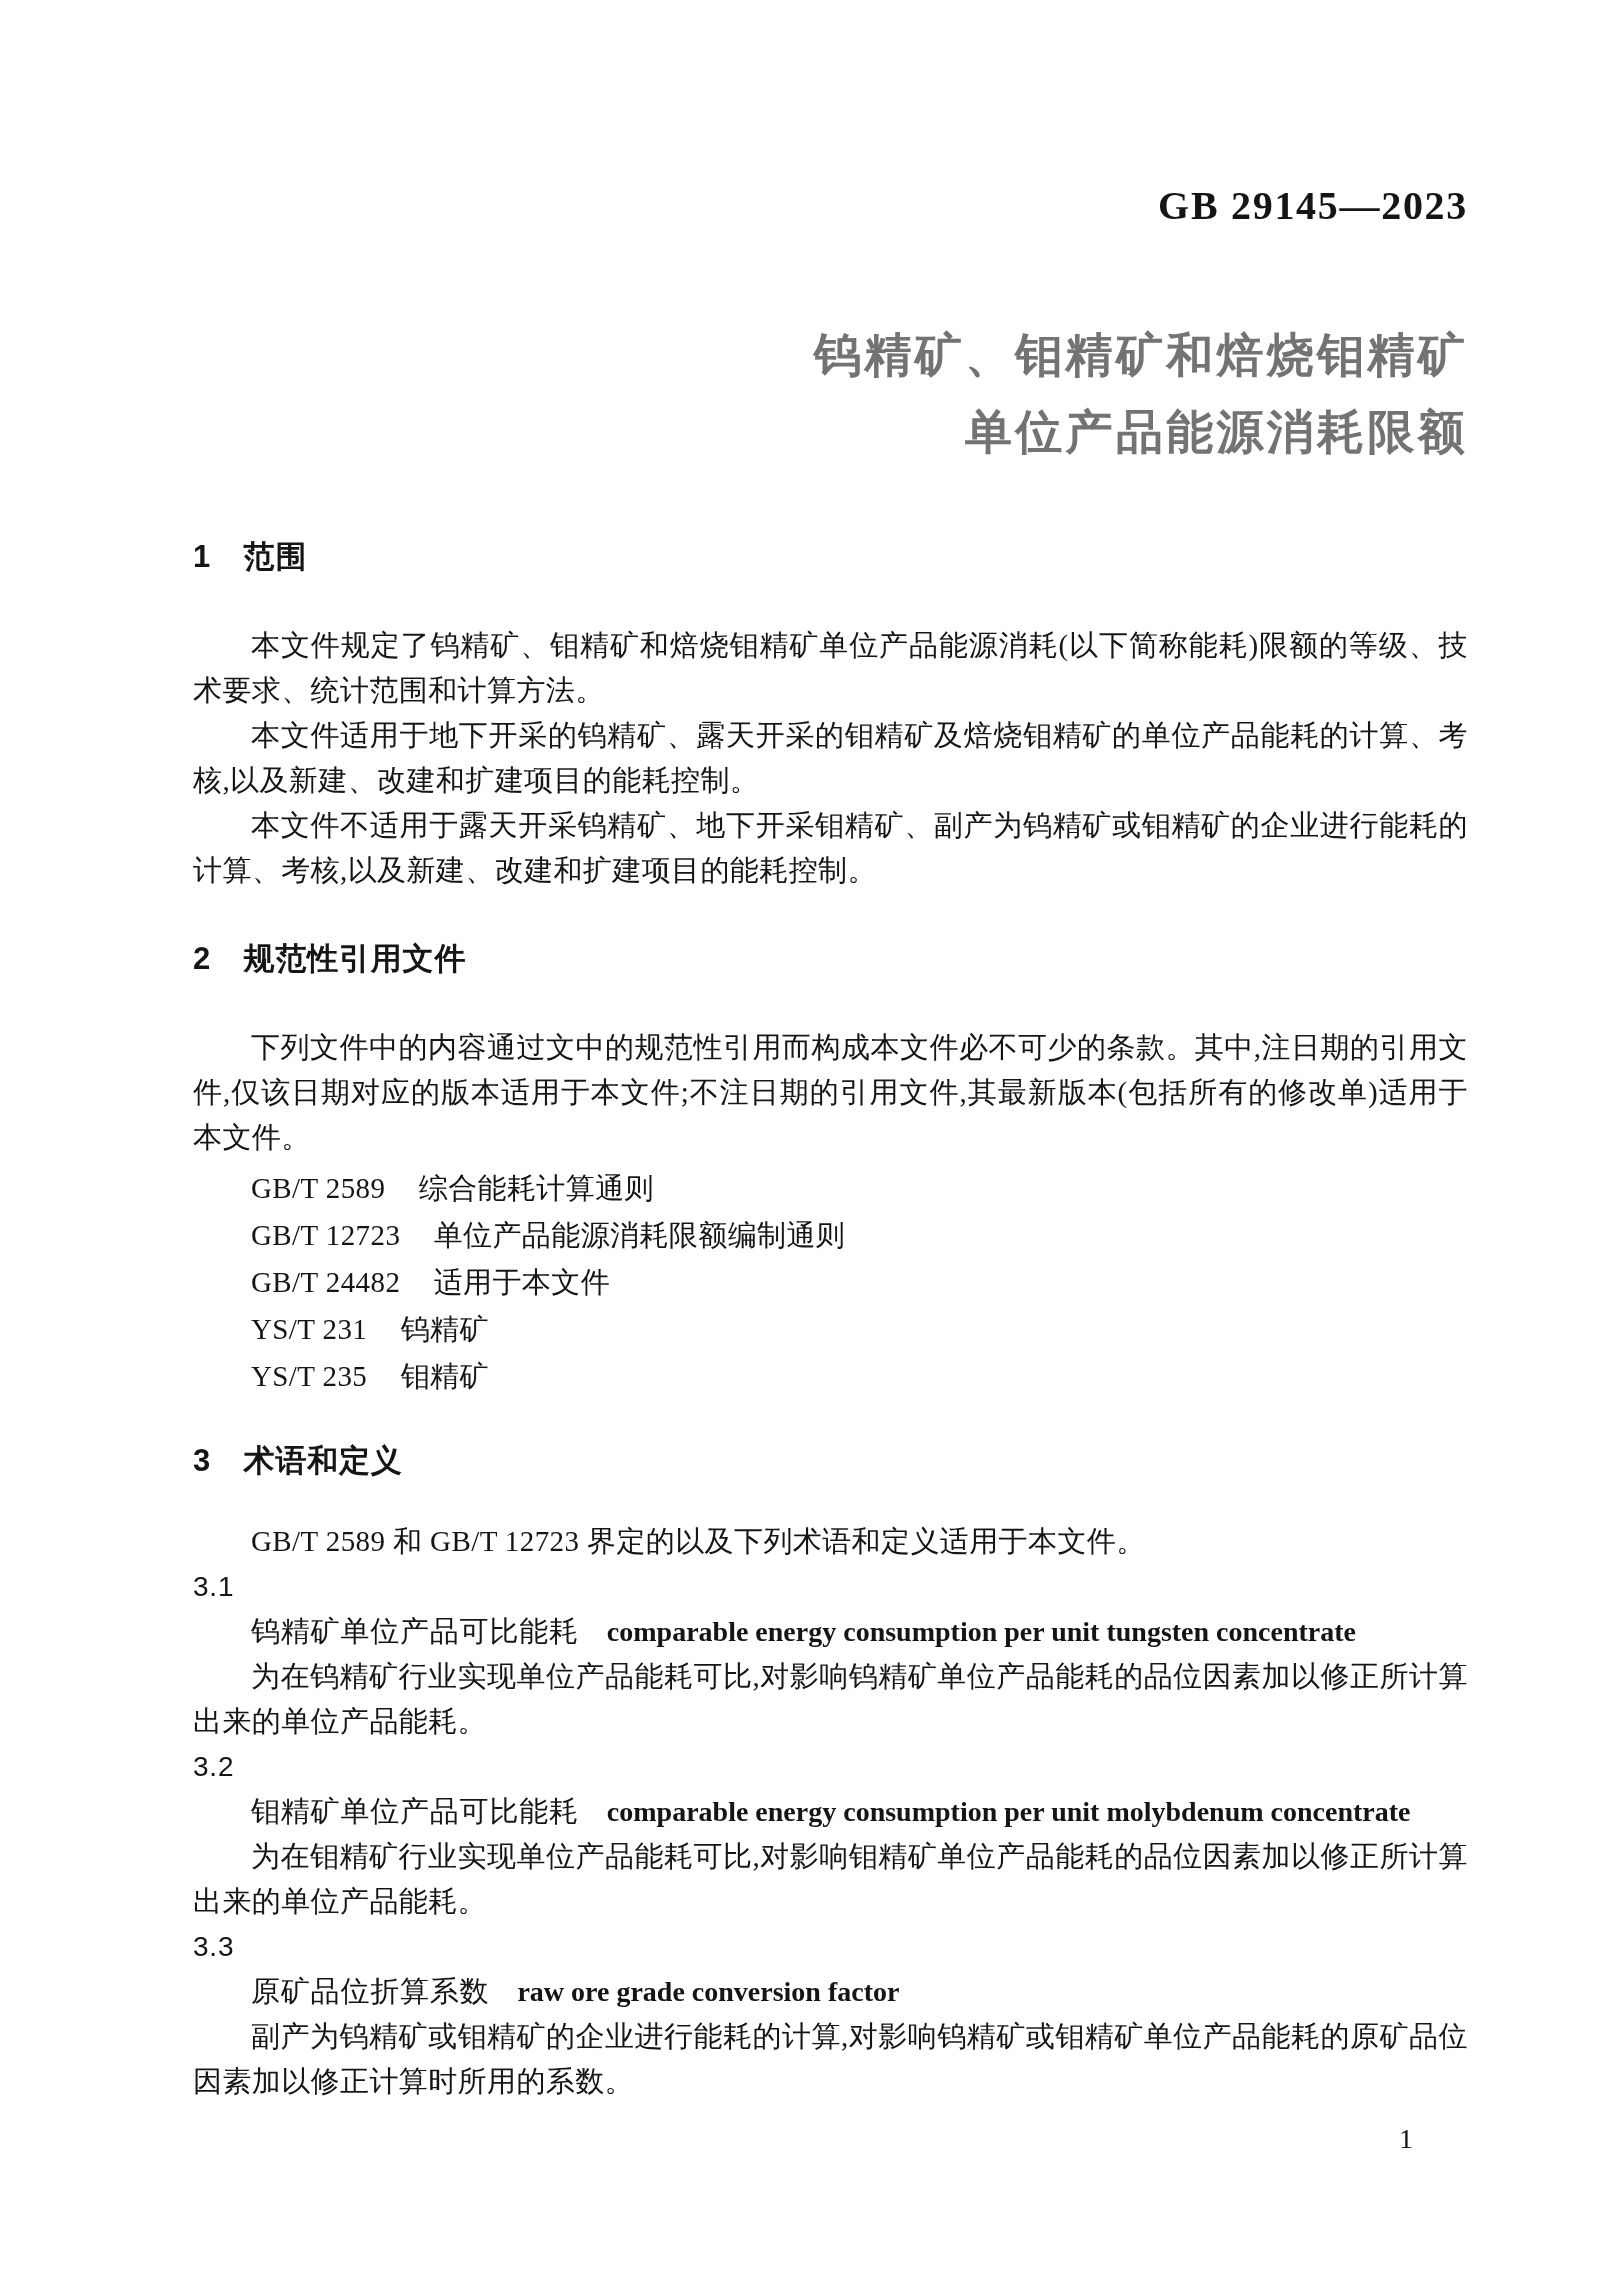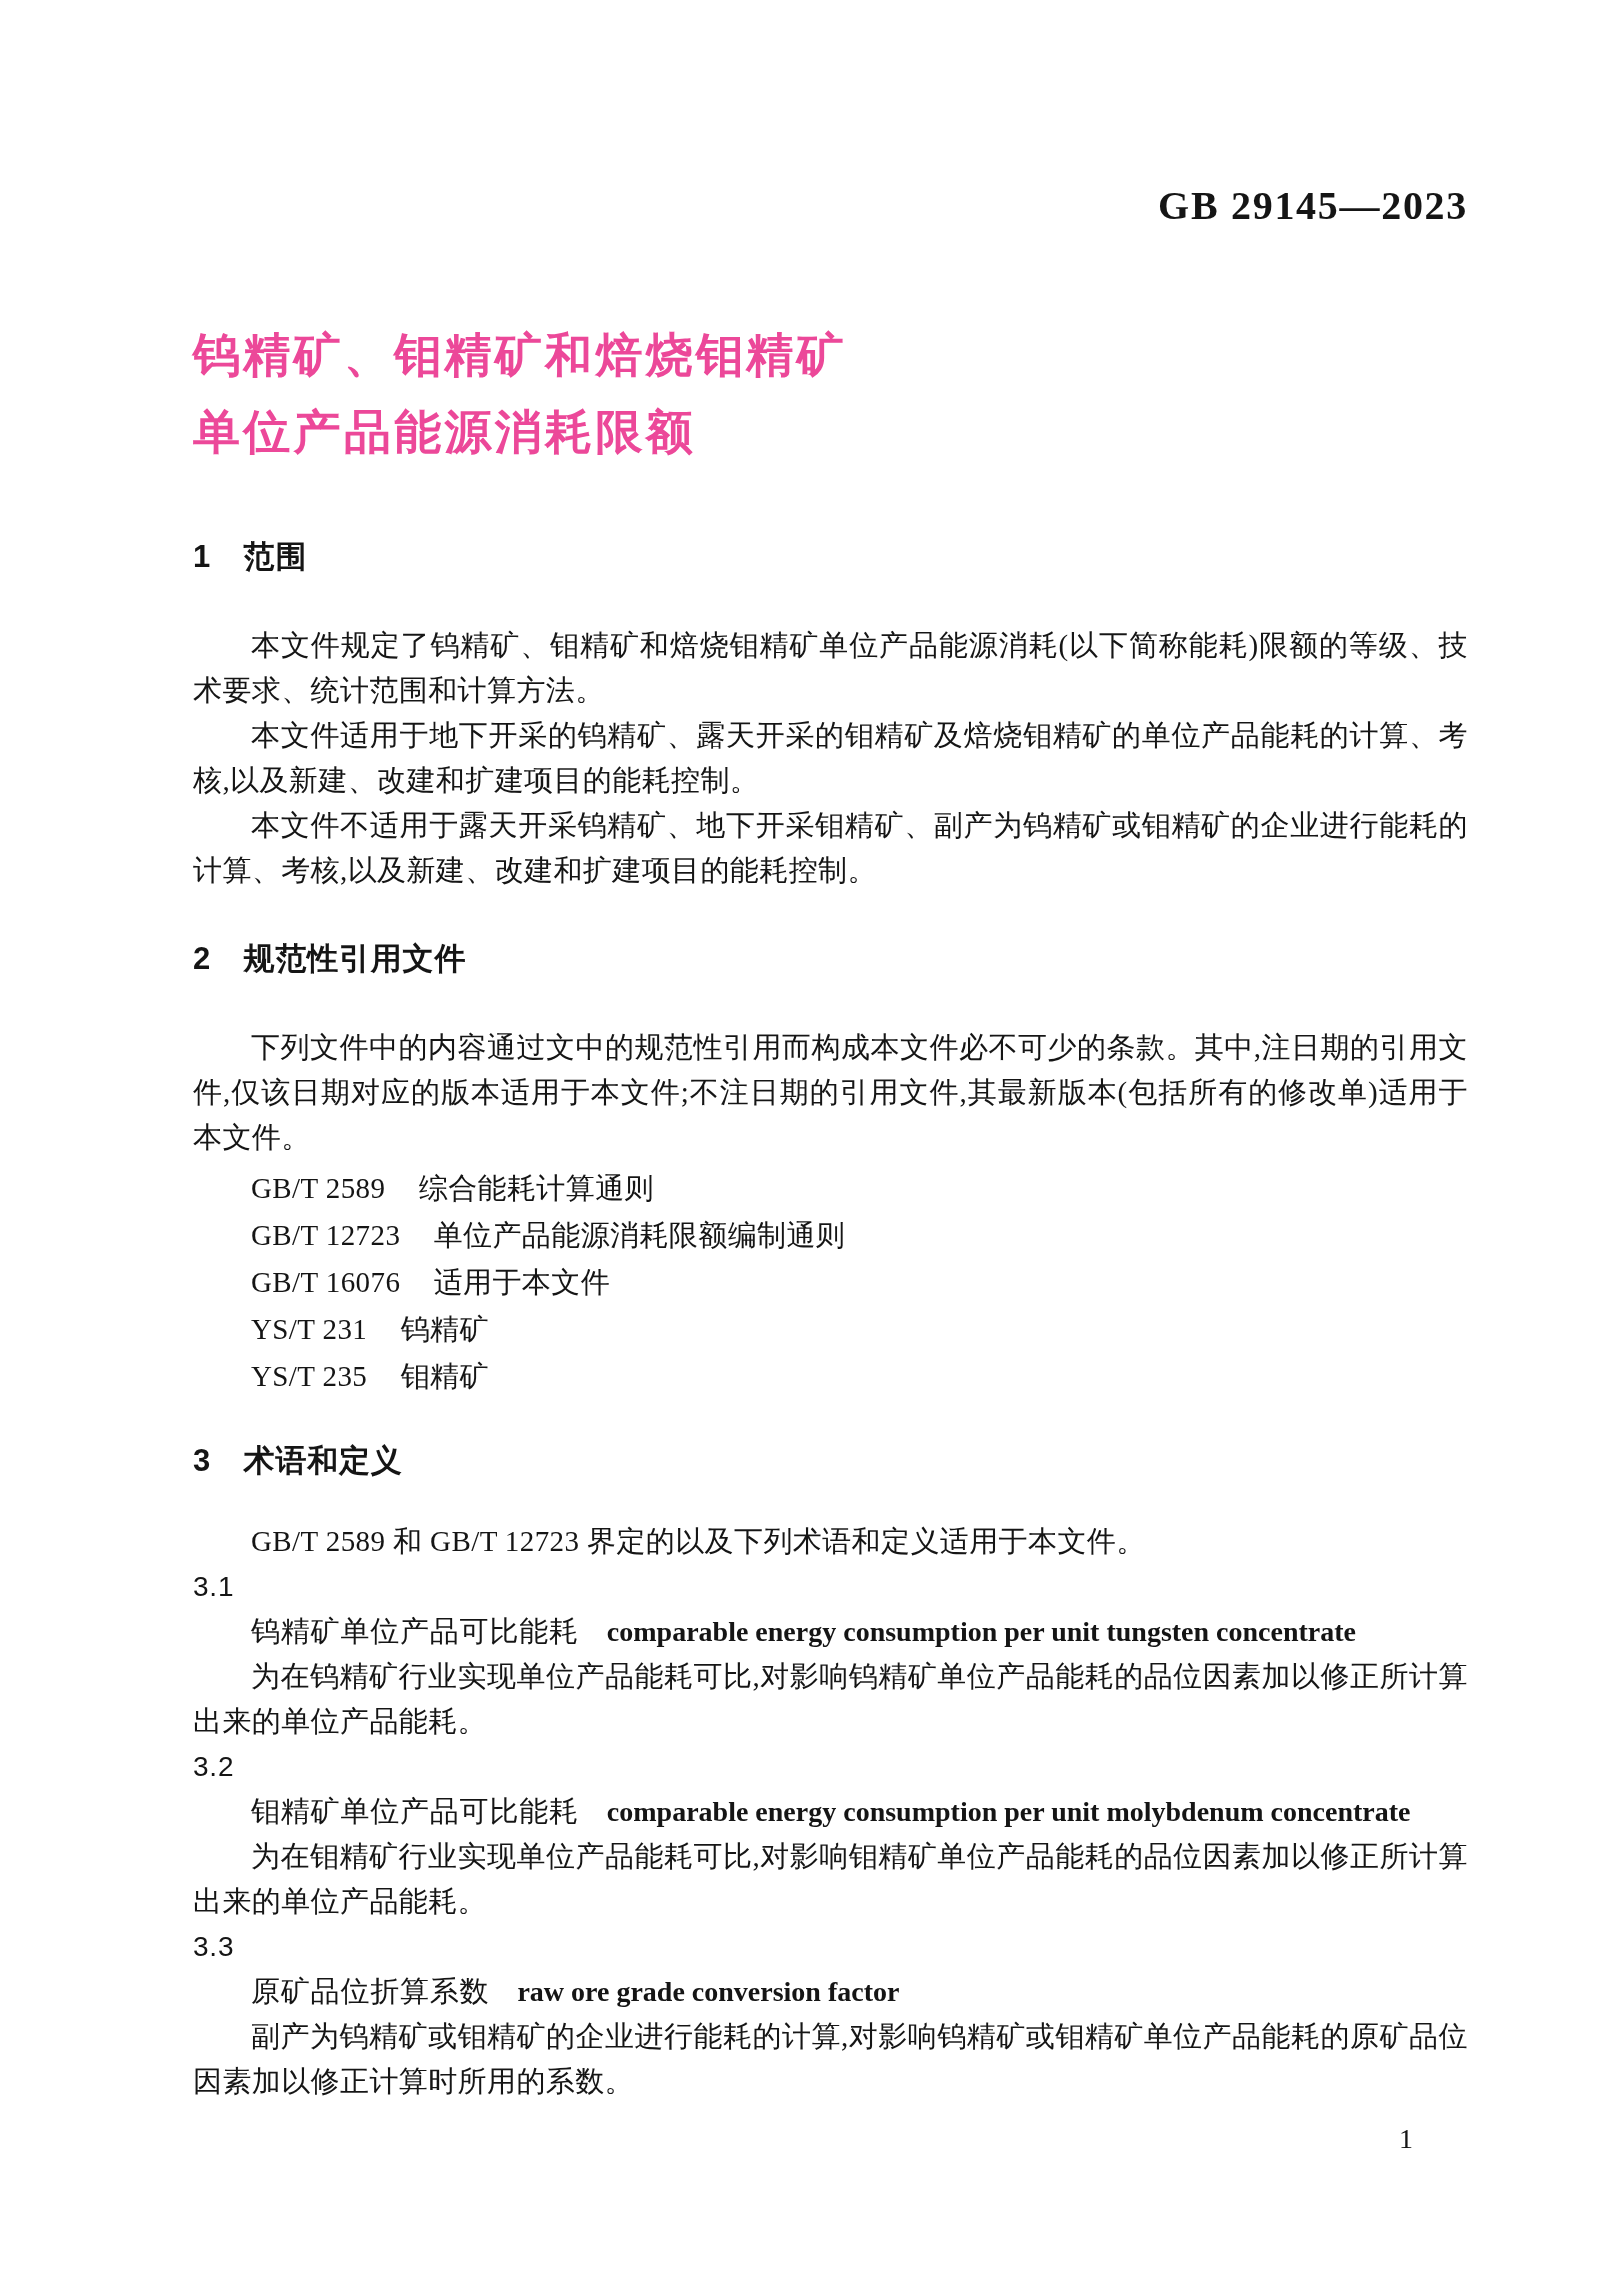--- a/index.html
+++ b/index.html
@@ -25,26 +25,26 @@
     text-align: right;
     font-family: "Liberation Serif", "DejaVu Serif", serif;
     font-weight: 700;
     font-size: 40px;
     line-height: 35px;
     letter-spacing: 1.7px;
   }
   
   .doc-title {
     margin: 93px 0 0 0;
-    text-align: left;
+    text-align: right;
     font-family: "Liberation Sans", "DejaVu Sans", sans-serif;
     font-weight: 700;
     font-size: 47px;
     line-height: 77px;
-    color: #ec4899;
+    color: #737373;
   }
   .title-line { display: block; letter-spacing: 3.3px; }
   
   .sec-heading {
     font-family: "Liberation Sans", "DejaVu Sans", sans-serif;
     font-weight: 700;
     font-size: 31px;
     line-height: 37px;
     letter-spacing: 0.8px;
   }
@@ -144,21 +144,21 @@
       <p class="body-par">下列文件中的内容通过文中的规范性引用而构成本文件必不可少的条款。其中,注日期的引用文件,仅该日期对应的版本适用于本文件;不注日期的引用文件,其最新版本(包括所有的修改单)适用于本文件。</p>
     </div>
     <div class="refs">
       <div class="ref-line">
         <span class="ref-code">GB/T 2589</span><span class="ref-title">综合能耗计算通则</span>
       </div>
       <div class="ref-line">
         <span class="ref-code">GB/T 12723</span><span class="ref-title">单位产品能源消耗限额编制通则</span>
       </div>
       <div class="ref-line">
-        <span class="ref-code">GB/T 16076</span><span class="ref-title">适用于本文件</span>
+        <span class="ref-code">GB/T 24482</span><span class="ref-title">适用于本文件</span>
       </div>
       <div class="ref-line">
         <span class="ref-code">YS/T 231</span><span class="ref-title">钨精矿</span>
       </div>
       <div class="ref-line">
         <span class="ref-code">YS/T 235</span><span class="ref-title">钼精矿</span>
       </div>
     </div>
   </div>
 

